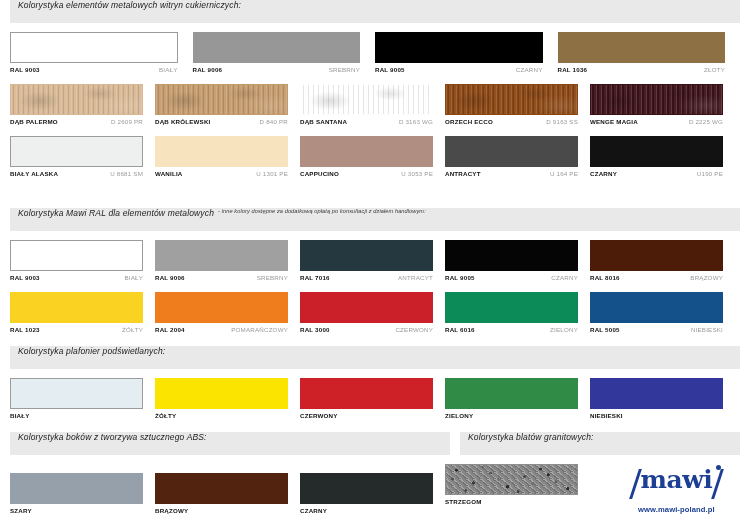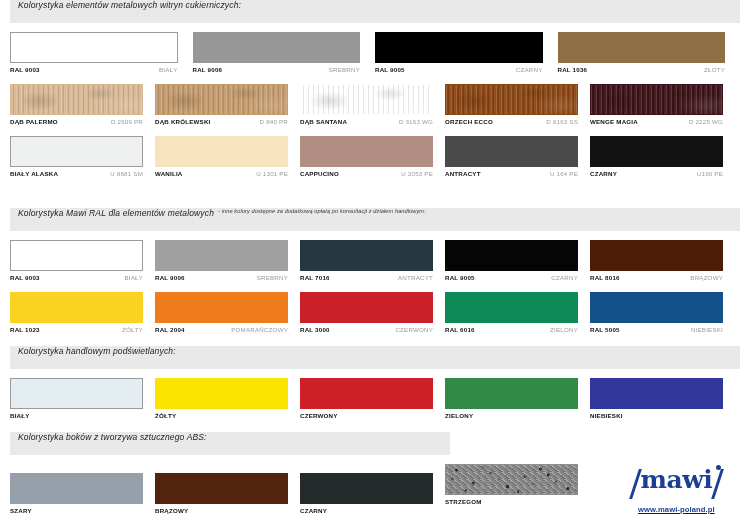--- a/index.html
+++ b/index.html
@@ -128,21 +128,20 @@
 
   .bottom-wrap{display:flex;margin-top:9px;}
   .bottom-left{display:flex;}
   .bottom-right{display:flex;align-items:flex-start;}
 
   
   .logo-block{
     margin-left:38px;
     text-align:center;
     padding-top:2px;
-    text-decoration:underline;
   }
   .logo-mark{
     position:relative;
     display:inline-block;
     padding:1px 2px;
   }
   .logo-word{
     font-family:"DejaVu Serif", serif;
     font-weight:bold;
     font-style:normal;
@@ -361,21 +360,21 @@
       <div class="cell" style="width: 133px; margin-right: 12px;">
         <div class="chip" style="background: rgb(20, 81, 139);"></div>
         <div class="caption">
           <span class="cap-name">RAL 5005</span>
           <span class="cap-code">NIEBIESKI</span>
         </div>
       </div>
     </div>
 
   <div class="bar" style="margin-top:11px">
-    <span class="bar-title">Kolorystyka handlowym podświetlanych:</span>
+    <span class="bar-title">Kolorystyka plafonier podświetlanych:</span>
   </div>
   <div class="grid" id="row-plafon">
       <div class="cell" style="width: 133px; margin-right: 12px;">
         <div class="chip outlined" style="background: rgb(227, 237, 242);"></div>
         <div class="caption">
           <span class="cap-name">BIAŁY</span>
           <span class="cap-code"></span>
         </div>
       </div>
       <div class="cell" style="width: 133px; margin-right: 12px;">
@@ -404,20 +403,23 @@
         <div class="caption">
           <span class="cap-name">NIEBIESKI</span>
           <span class="cap-code"></span>
         </div>
       </div>
     </div>
 
   <div class="split" style="margin-top:11px">
     <div class="bar bar-left">
       <span class="bar-title">Kolorystyka boków z tworzywa sztucznego ABS:</span>
+    </div>
+    <div class="bar bar-right">
+      <span class="bar-title">Kolorystyka blatów granitowych:</span>
     </div>
   </div>
 
   <div class="bottom-wrap">
     <div class="bottom-left grid" id="row-abs">
         <div class="cell" style="width: 133px; margin-right: 12px;">
           <div class="chip" style="background: rgb(150, 160, 171);"></div>
           <div class="caption">
             <span class="cap-name">SZARY</span>
             <span class="cap-code"></span>

